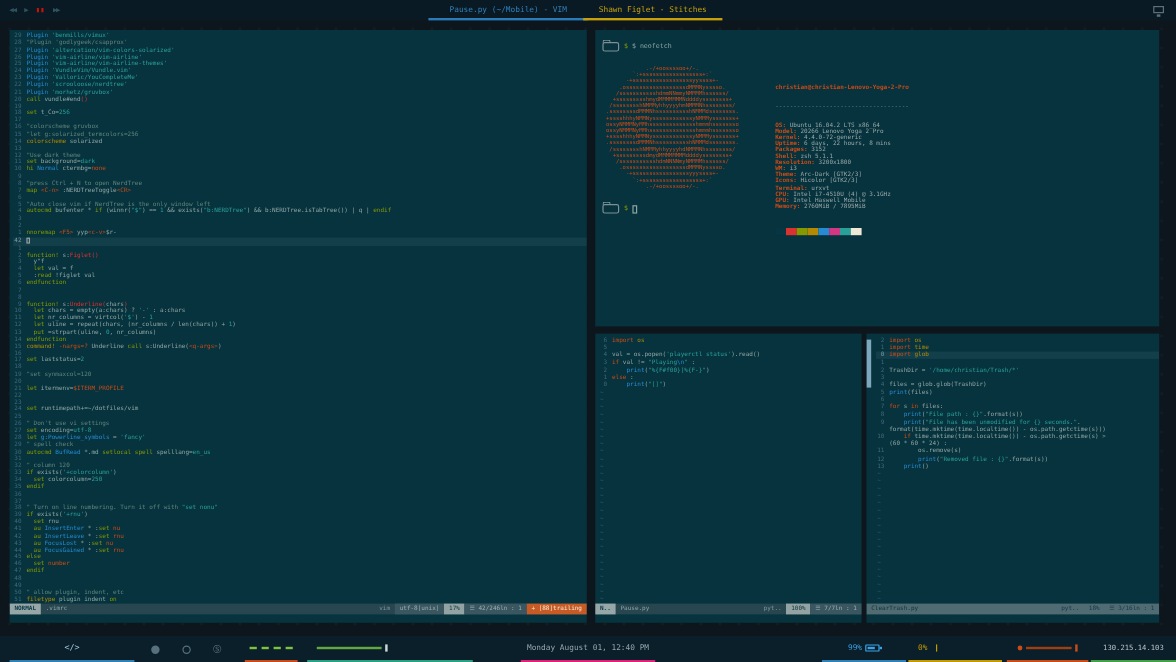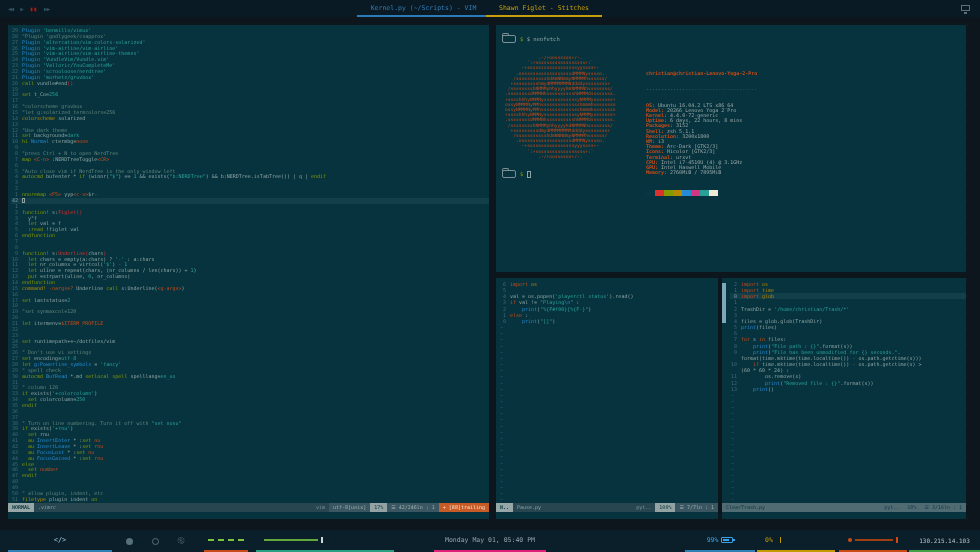--- a/index.html
+++ b/index.html
@@ -97,21 +97,21 @@
 </head>
 <body>
 
 <div class="tbar">
   <div class="media">
     <span class="mbtn">◀◀</span>
     <span class="mbtn">▶</span>
     <span class="mbtn red">▮▮</span>
     <span class="mbtn">▶▶</span>
   </div>
-  <div class="ttab ttab-vim">Kernel.py (~/Scripts) - VIM</div>
+  <div class="ttab ttab-vim">Pause.py (~/Mobile) - VIM</div>
   <div class="ttab ttab-music">Shawn Figlet - Stitches</div>
   <div class="tray-icon"></div>
 </div>
 
 <div class="win win-vimrc">
   <div class="code code-vimrc"><div class="crow"><span class="ln">29</span><span style="color: rgb(38, 139, 210);">Plugin </span><span style="color: rgb(42, 161, 152);">'benmills/vimux'</span></div><div class="crow"><span class="ln">28</span><span style="color: rgb(97, 132, 124);">"Plugin 'godlygeek/csapprox'</span></div><div class="crow"><span class="ln">27</span><span style="color: rgb(38, 139, 210);">Plugin </span><span style="color: rgb(42, 161, 152);">'altercation/vim-colors-solarized'</span></div><div class="crow"><span class="ln">26</span><span style="color: rgb(38, 139, 210);">Plugin </span><span style="color: rgb(42, 161, 152);">'vim-airline/vim-airline'</span></div><div class="crow"><span class="ln">25</span><span style="color: rgb(38, 139, 210);">Plugin </span><span style="color: rgb(42, 161, 152);">'vim-airline/vim-airline-themes'</span></div><div class="crow"><span class="ln">24</span><span style="color: rgb(38, 139, 210);">Plugin </span><span style="color: rgb(42, 161, 152);">'VundleVim/Vundle.vim'</span></div><div class="crow"><span class="ln">23</span><span style="color: rgb(38, 139, 210);">Plugin </span><span style="color: rgb(42, 161, 152);">'Valloric/YouCompleteMe'</span></div><div class="crow"><span class="ln">22</span><span style="color: rgb(38, 139, 210);">Plugin </span><span style="color: rgb(42, 161, 152);">'scrooloose/nerdtree'</span></div><div class="crow"><span class="ln">21</span><span style="color: rgb(38, 139, 210);">Plugin </span><span style="color: rgb(42, 161, 152);">'morhetz/gruvbox'</span></div><div class="crow"><span class="ln">20</span><span style="color: rgb(133, 153, 0);">call </span><span style="color: rgb(144, 166, 164);">vundle#end</span><span style="color: rgb(220, 50, 47);">()</span></div><div class="crow"><span class="ln">19</span></div><div class="crow"><span class="ln">18</span><span style="color: rgb(133, 153, 0);">set </span><span style="color: rgb(144, 166, 164);">t_Co=</span><span style="color: rgb(42, 161, 152);">256</span></div><div class="crow"><span class="ln">17</span></div><div class="crow"><span class="ln">16</span><span style="color: rgb(97, 132, 124);">"colorscheme gruvbox</span></div><div class="crow"><span class="ln">15</span><span style="color: rgb(97, 132, 124);">"let g:solarized_termcolors=256</span></div><div class="crow"><span class="ln">14</span><span style="color: rgb(181, 137, 0);">colorscheme </span><span style="color: rgb(144, 166, 164);">solarized</span></div><div class="crow"><span class="ln">13</span></div><div class="crow"><span class="ln">12</span><span style="color: rgb(97, 132, 124);">"Use dark theme</span></div><div class="crow"><span class="ln">11</span><span style="color: rgb(133, 153, 0);">set </span><span style="color: rgb(144, 166, 164);">background=</span><span style="color: rgb(42, 161, 152);">dark</span></div><div class="crow"><span class="ln">10</span><span style="color: rgb(133, 153, 0);">hi </span><span style="color: rgb(38, 139, 210);">Normal </span><span style="color: rgb(144, 166, 164);">ctermbg=</span><span style="color: rgb(203, 75, 22);">none</span></div><div class="crow"><span class="ln">9</span></div><div class="crow"><span class="ln">8</span><span style="color: rgb(97, 132, 124);">"press Ctrl + N to open NerdTree</span></div><div class="crow"><span class="ln">7</span><span style="color: rgb(133, 153, 0);">map </span><span style="color: rgb(203, 75, 22);">&lt;C-n&gt;</span><span style="color: rgb(144, 166, 164);"> :NERDTreeToggle</span><span style="color: rgb(203, 75, 22);">&lt;CR&gt;</span></div><div class="crow"><span class="ln">6</span></div><div class="crow"><span class="ln">5</span><span style="color: rgb(97, 132, 124);">"Auto close vim if NerdTree is the only window left</span></div><div class="crow"><span class="ln">4</span><span style="color: rgb(133, 153, 0);">autocmd </span><span style="color: rgb(144, 166, 164);">bufenter * </span><span style="color: rgb(133, 153, 0);">if </span><span style="color: rgb(144, 166, 164);">(winnr(</span><span style="color: rgb(42, 161, 152);">"$"</span><span style="color: rgb(144, 166, 164);">) == </span><span style="color: rgb(42, 161, 152);">1</span><span style="color: rgb(144, 166, 164);"> &amp;&amp; exists(</span><span style="color: rgb(42, 161, 152);">"b:NERDTree"</span><span style="color: rgb(144, 166, 164);">) &amp;&amp; b:NERDTree.isTabTree()) | q | </span><span style="color: rgb(133, 153, 0);">endif</span></div><div class="crow"><span class="ln">3</span></div><div class="crow"><span class="ln">2</span></div><div class="crow"><span class="ln">1</span><span style="color: rgb(133, 153, 0);">nnoremap </span><span style="color: rgb(203, 75, 22);">&lt;F5&gt;</span><span style="color: rgb(144, 166, 164);"> yyp</span><span style="color: rgb(203, 75, 22);">&lt;c-v&gt;</span><span style="color: rgb(144, 166, 164);">$r-</span></div><div class="crow curline"><span class="ln">42</span><span class="blockcursor"></span></div><div class="crow"><span class="ln">1</span></div><div class="crow"><span class="ln">2</span><span style="color: rgb(133, 153, 0);">function! </span><span style="color: rgb(144, 166, 164);">s:</span><span style="color: rgb(220, 50, 47);">Figlet()</span></div><div class="crow"><span class="ln">3</span><span style="color: rgb(144, 166, 164);">  y"f</span></div><div class="crow"><span class="ln">4</span><span style="color: rgb(133, 153, 0);">  let </span><span style="color: rgb(144, 166, 164);">val = f</span></div><div class="crow"><span class="ln">5</span><span style="color: rgb(144, 166, 164);">  :</span><span style="color: rgb(133, 153, 0);">read </span><span style="color: rgb(144, 166, 164);">!figlet val</span></div><div class="crow"><span class="ln">6</span><span style="color: rgb(133, 153, 0);">endfunction</span></div><div class="crow"><span class="ln">7</span></div><div class="crow"><span class="ln">8</span></div><div class="crow"><span class="ln">9</span><span style="color: rgb(133, 153, 0);">function! </span><span style="color: rgb(144, 166, 164);">s:</span><span style="color: rgb(220, 50, 47);">Underline(</span><span style="color: rgb(144, 166, 164);">chars</span><span style="color: rgb(220, 50, 47);">)</span></div><div class="crow"><span class="ln">10</span><span style="color: rgb(133, 153, 0);">  let </span><span style="color: rgb(144, 166, 164);">chars = empty(a:chars) ? </span><span style="color: rgb(42, 161, 152);">'-'</span><span style="color: rgb(144, 166, 164);"> : a:chars</span></div><div class="crow"><span class="ln">11</span><span style="color: rgb(133, 153, 0);">  let </span><span style="color: rgb(144, 166, 164);">nr_columns = virtcol(</span><span style="color: rgb(42, 161, 152);">'$'</span><span style="color: rgb(144, 166, 164);">) - </span><span style="color: rgb(42, 161, 152);">1</span></div><div class="crow"><span class="ln">12</span><span style="color: rgb(133, 153, 0);">  let </span><span style="color: rgb(144, 166, 164);">uline = repeat(chars, (nr_columns / len(chars)) + </span><span style="color: rgb(42, 161, 152);">1</span><span style="color: rgb(144, 166, 164);">)</span></div><div class="crow"><span class="ln">13</span><span style="color: rgb(133, 153, 0);">  put </span><span style="color: rgb(144, 166, 164);">=strpart(uline, </span><span style="color: rgb(42, 161, 152);">0</span><span style="color: rgb(144, 166, 164);">, nr_columns)</span></div><div class="crow"><span class="ln">14</span><span style="color: rgb(133, 153, 0);">endfunction</span></div><div class="crow"><span class="ln">15</span><span style="color: rgb(181, 137, 0);">command! </span><span style="color: rgb(203, 75, 22);">-nargs=? </span><span style="color: rgb(144, 166, 164);">Underline </span><span style="color: rgb(133, 153, 0);">call </span><span style="color: rgb(144, 166, 164);">s:Underline(</span><span style="color: rgb(203, 75, 22);">&lt;q-args&gt;</span><span style="color: rgb(144, 166, 164);">)</span></div><div class="crow"><span class="ln">16</span></div><div class="crow"><span class="ln">17</span><span style="color: rgb(133, 153, 0);">set </span><span style="color: rgb(144, 166, 164);">laststatus=</span><span style="color: rgb(42, 161, 152);">2</span></div><div class="crow"><span class="ln">18</span></div><div class="crow"><span class="ln">19</span><span style="color: rgb(97, 132, 124);">"set synmaxcol=120</span></div><div class="crow"><span class="ln">20</span></div><div class="crow"><span class="ln">21</span><span style="color: rgb(133, 153, 0);">let </span><span style="color: rgb(144, 166, 164);">itermenv=</span><span style="color: rgb(203, 75, 22);">$ITERM_PROFILE</span></div><div class="crow"><span class="ln">22</span></div><div class="crow"><span class="ln">23</span></div><div class="crow"><span class="ln">24</span><span style="color: rgb(133, 153, 0);">set </span><span style="color: rgb(144, 166, 164);">runtimepath+=~/dotfiles/vim</span></div><div class="crow"><span class="ln">25</span></div><div class="crow"><span class="ln">26</span><span style="color: rgb(97, 132, 124);">" Don't use vi settings</span></div><div class="crow"><span class="ln">27</span><span style="color: rgb(133, 153, 0);">set </span><span style="color: rgb(144, 166, 164);">encoding=</span><span style="color: rgb(42, 161, 152);">utf-8</span></div><div class="crow"><span class="ln">28</span><span style="color: rgb(133, 153, 0);">let </span><span style="color: rgb(38, 139, 210);">g:Powerline_symbols</span><span style="color: rgb(144, 166, 164);"> = </span><span style="color: rgb(42, 161, 152);">'fancy'</span></div><div class="crow"><span class="ln">29</span><span style="color: rgb(97, 132, 124);">" spell check</span></div><div class="crow"><span class="ln">30</span><span style="color: rgb(133, 153, 0);">autocmd </span><span style="color: rgb(38, 139, 210);">BufRead </span><span style="color: rgb(144, 166, 164);">*.md </span><span style="color: rgb(133, 153, 0);">setlocal spell </span><span style="color: rgb(144, 166, 164);">spelllang=</span><span style="color: rgb(42, 161, 152);">en_us</span></div><div class="crow"><span class="ln">31</span></div><div class="crow"><span class="ln">32</span><span style="color: rgb(97, 132, 124);">" column 120</span></div><div class="crow"><span class="ln">33</span><span style="color: rgb(133, 153, 0);">if </span><span style="color: rgb(144, 166, 164);">exists(</span><span style="color: rgb(42, 161, 152);">'+colorcolumn'</span><span style="color: rgb(144, 166, 164);">)</span></div><div class="crow"><span class="ln">34</span><span style="color: rgb(133, 153, 0);">  set </span><span style="color: rgb(144, 166, 164);">colorcolumn=</span><span style="color: rgb(42, 161, 152);">250</span></div><div class="crow"><span class="ln">35</span><span style="color: rgb(133, 153, 0);">endif</span></div><div class="crow"><span class="ln">36</span></div><div class="crow"><span class="ln">37</span></div><div class="crow"><span class="ln">38</span><span style="color: rgb(97, 132, 124);">" Turn on line numbering. Turn it off with </span><span style="color: rgb(42, 161, 152);">"set nonu"</span></div><div class="crow"><span class="ln">39</span><span style="color: rgb(133, 153, 0);">if </span><span style="color: rgb(144, 166, 164);">exists(</span><span style="color: rgb(42, 161, 152);">'+rnu'</span><span style="color: rgb(144, 166, 164);">)</span></div><div class="crow"><span class="ln">40</span><span style="color: rgb(133, 153, 0);">  set </span><span style="color: rgb(144, 166, 164);">rnu</span></div><div class="crow"><span class="ln">41</span><span style="color: rgb(133, 153, 0);">  au </span><span style="color: rgb(38, 139, 210);">InsertEnter </span><span style="color: rgb(144, 166, 164);">* :</span><span style="color: rgb(133, 153, 0);">set </span><span style="color: rgb(203, 75, 22);">nu</span></div><div class="crow"><span class="ln">42</span><span style="color: rgb(133, 153, 0);">  au </span><span style="color: rgb(38, 139, 210);">InsertLeave </span><span style="color: rgb(144, 166, 164);">* :</span><span style="color: rgb(133, 153, 0);">set </span><span style="color: rgb(203, 75, 22);">rnu</span></div><div class="crow"><span class="ln">43</span><span style="color: rgb(133, 153, 0);">  au </span><span style="color: rgb(38, 139, 210);">FocusLost </span><span style="color: rgb(144, 166, 164);">* :</span><span style="color: rgb(133, 153, 0);">set </span><span style="color: rgb(203, 75, 22);">nu</span></div><div class="crow"><span class="ln">44</span><span style="color: rgb(133, 153, 0);">  au </span><span style="color: rgb(38, 139, 210);">FocusGained </span><span style="color: rgb(144, 166, 164);">* :</span><span style="color: rgb(133, 153, 0);">set </span><span style="color: rgb(203, 75, 22);">rnu</span></div><div class="crow"><span class="ln">45</span><span style="color: rgb(133, 153, 0);">else</span></div><div class="crow"><span class="ln">46</span><span style="color: rgb(133, 153, 0);">  set </span><span style="color: rgb(203, 75, 22);">number</span></div><div class="crow"><span class="ln">47</span><span style="color: rgb(133, 153, 0);">endif</span></div><div class="crow"><span class="ln">48</span></div><div class="crow"><span class="ln">49</span></div><div class="crow"><span class="ln">50</span><span style="color: rgb(97, 132, 124);">" allow plugin, indent, etc</span></div><div class="crow"><span class="ln">51</span><span style="color: rgb(181, 137, 0);">filetype </span><span style="color: rgb(144, 166, 164);">plugin indent </span><span style="color: rgb(133, 153, 0);">on</span></div></div>
   <div class="sl">
     <span class="seg seg-mode">NORMAL</span>
     <span class="seg">.vimrc</span>
     <span class="spacer"></span>
@@ -181,21 +181,21 @@
   <div class="bmod uline dashes">
     <span class="dash"></span>
     <span class="dash"></span>
     <span class="dash"></span>
     <span class="dash"></span>
   </div>
   <div class="bmod uline slider">
     <span class="slider-line"></span>
     <span class="slider-tick"></span>
   </div>
-  <div class="bmod uline datemod">Monday May 01, 05:40 PM</div>
+  <div class="bmod uline datemod">Monday August 01, 12:40 PM</div>
   <div class="bmod uline batmod">
     <span>99%</span>
     <span class="bat-icon"></span>
   </div>
   <div class="bmod uline volmod">
     <span>0%</span>
     <span class="vol-tick"></span>
   </div>
   <div class="bmod uline brimod">
     <span class="bri-dot"></span>

